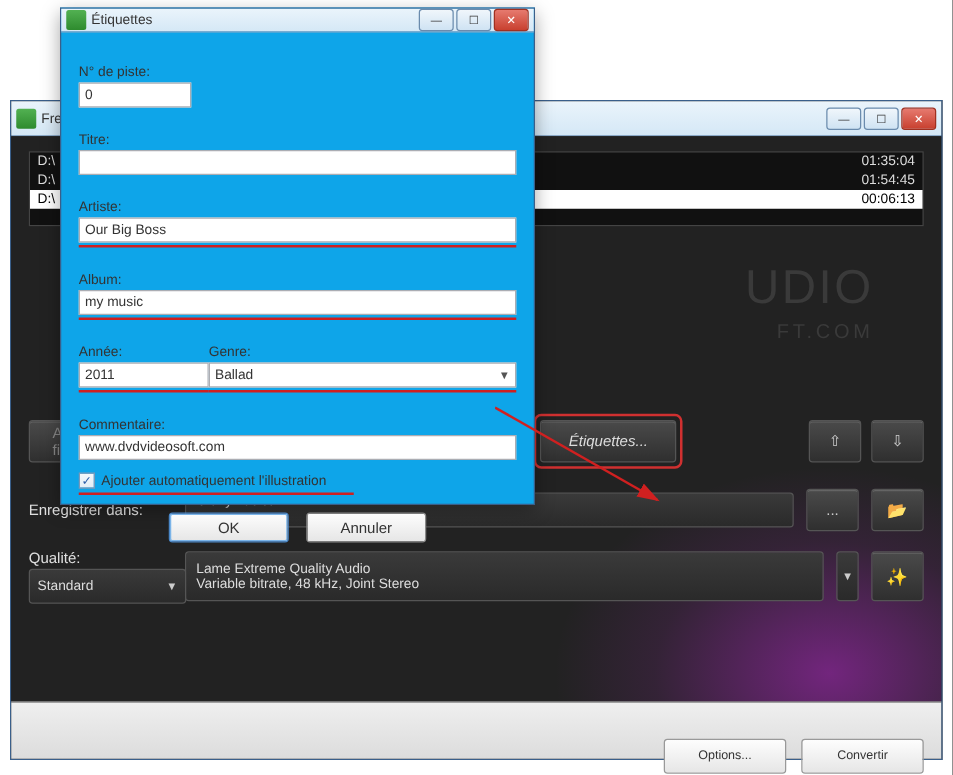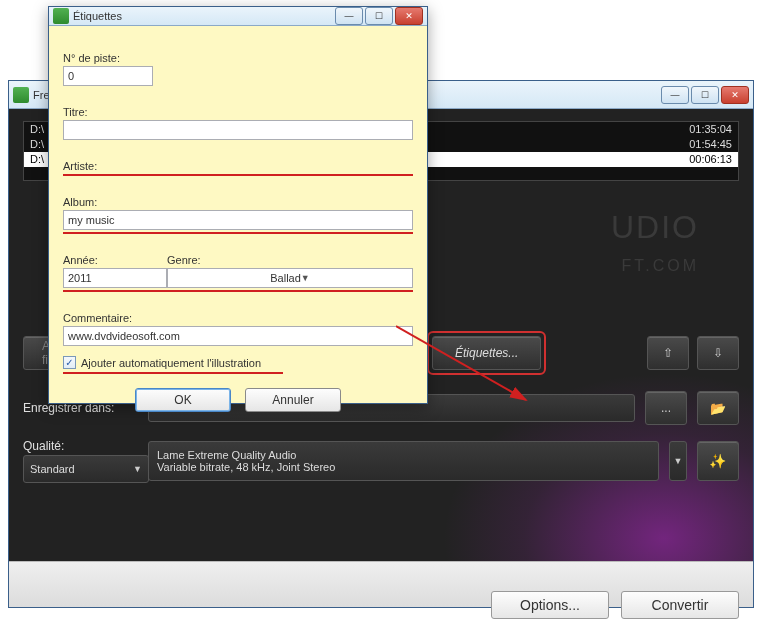--- a/index.html
+++ b/index.html
@@ -76,21 +76,21 @@
     line-height: 15px;
   }
   .track-row.selected { background: #fff; color: #000; }
 
   .logo-area {
     height: 150px;
     position: relative;
   }
   .logo-text1 {
     position: absolute; right: 40px; top: 28px;
-    font-size: 32px; font-weight: 300; color: #3a3a3a; letter-spacing: 2px;
+    font-size: 38px; font-weight: 300; color: #3a3a3a; letter-spacing: 2px;
   }
   .logo-text2 {
     position: absolute; right: 40px; top: 76px;
     font-size: 16px; color: #3a3a3a; letter-spacing: 3px;
   }
 
   .toolbar-row {
     display: flex;
     gap: 8px;
     align-items: center;
@@ -157,36 +157,36 @@
     height: 46px;
     background: linear-gradient(#efefef,#dcdcdc);
     border-top: 1px solid #bbb;
     display: flex;
     justify-content: flex-end;
     align-items: center;
     gap: 12px;
     padding: 0 14px;
   }
   .footer-btn {
-    width: 118px; height: 28px;
+    width: 98px; height: 28px;
     border: 1px solid #999;
     border-radius: 3px;
     background: linear-gradient(#fdfdfd,#e6e6e6);
     display:flex; align-items:center; justify-content:center;
-    font-size: 14px; color:#333;margin-top:40px;
+    font-size: 10px; color:#333;margin-top:40px;
   }
 
   
   .dialog-window {
     position: absolute;
     top: 6px;
     left: 48px;
     width: 380px;
     height: 398px;
-    background: #fef9c3;
+    background: #0ea5e9;
     border: 1px solid #3a5f8a;
     box-shadow: 0 4px 14px rgba(0,0,0,0.35);
     display: flex;
     flex-direction: column;
     z-index: 20;
   }
   .dialog-titlebar {
     height: 28px;
     background: linear-gradient(#eaf4fb, #d5e8f6);
     border-bottom: 1px solid #8ba9c7;
@@ -219,21 +219,21 @@
   }
   .dlg-input.short { width: 90px; }
   .dlg-select {
     width: 100%;
     height: 20px;
     border: 1px solid #abadb3;
     background: #fff;
     font-size: 11px;
     color: #333;
     margin-top: 2px;
-    display:flex; align-items:center; justify-content:center;
+    display:flex; align-items:center; justify-content:space-between;
     padding: 0 4px;
   }
   .red-underline {
     height: 2px; background: #d02020; margin-top: 2px;
   }
   .dlg-row { display:flex; }
   .dlg-col { flex:1; }
   .dlg-col.small { flex: 0 0 104px; }
   .dlg-check-row {
     margin-top: 10px;
@@ -379,20 +379,21 @@
   </div>
   <div class="dialog-body">
 
     <div class="dlg-label">N° de piste:</div>
     <input class="dlg-input short" value="0" style="">
 
     <div class="dlg-label">Titre:</div>
     <input class="dlg-input" value="" style="">
 
     <div class="dlg-label">Artiste:</div>
+    <input class="dlg-input" value="Our Big Boss" style="">
     <div class="red-underline"></div>
 
     <div class="dlg-label">Album:</div>
     <input class="dlg-input" value="my music" style="">
     <div class="red-underline"></div>
 
     <div class="dlg-row">
       <div class="dlg-col small">
         <div class="dlg-label">Année:</div>
         <input class="dlg-input" style="width: 100%;" value="2011">

